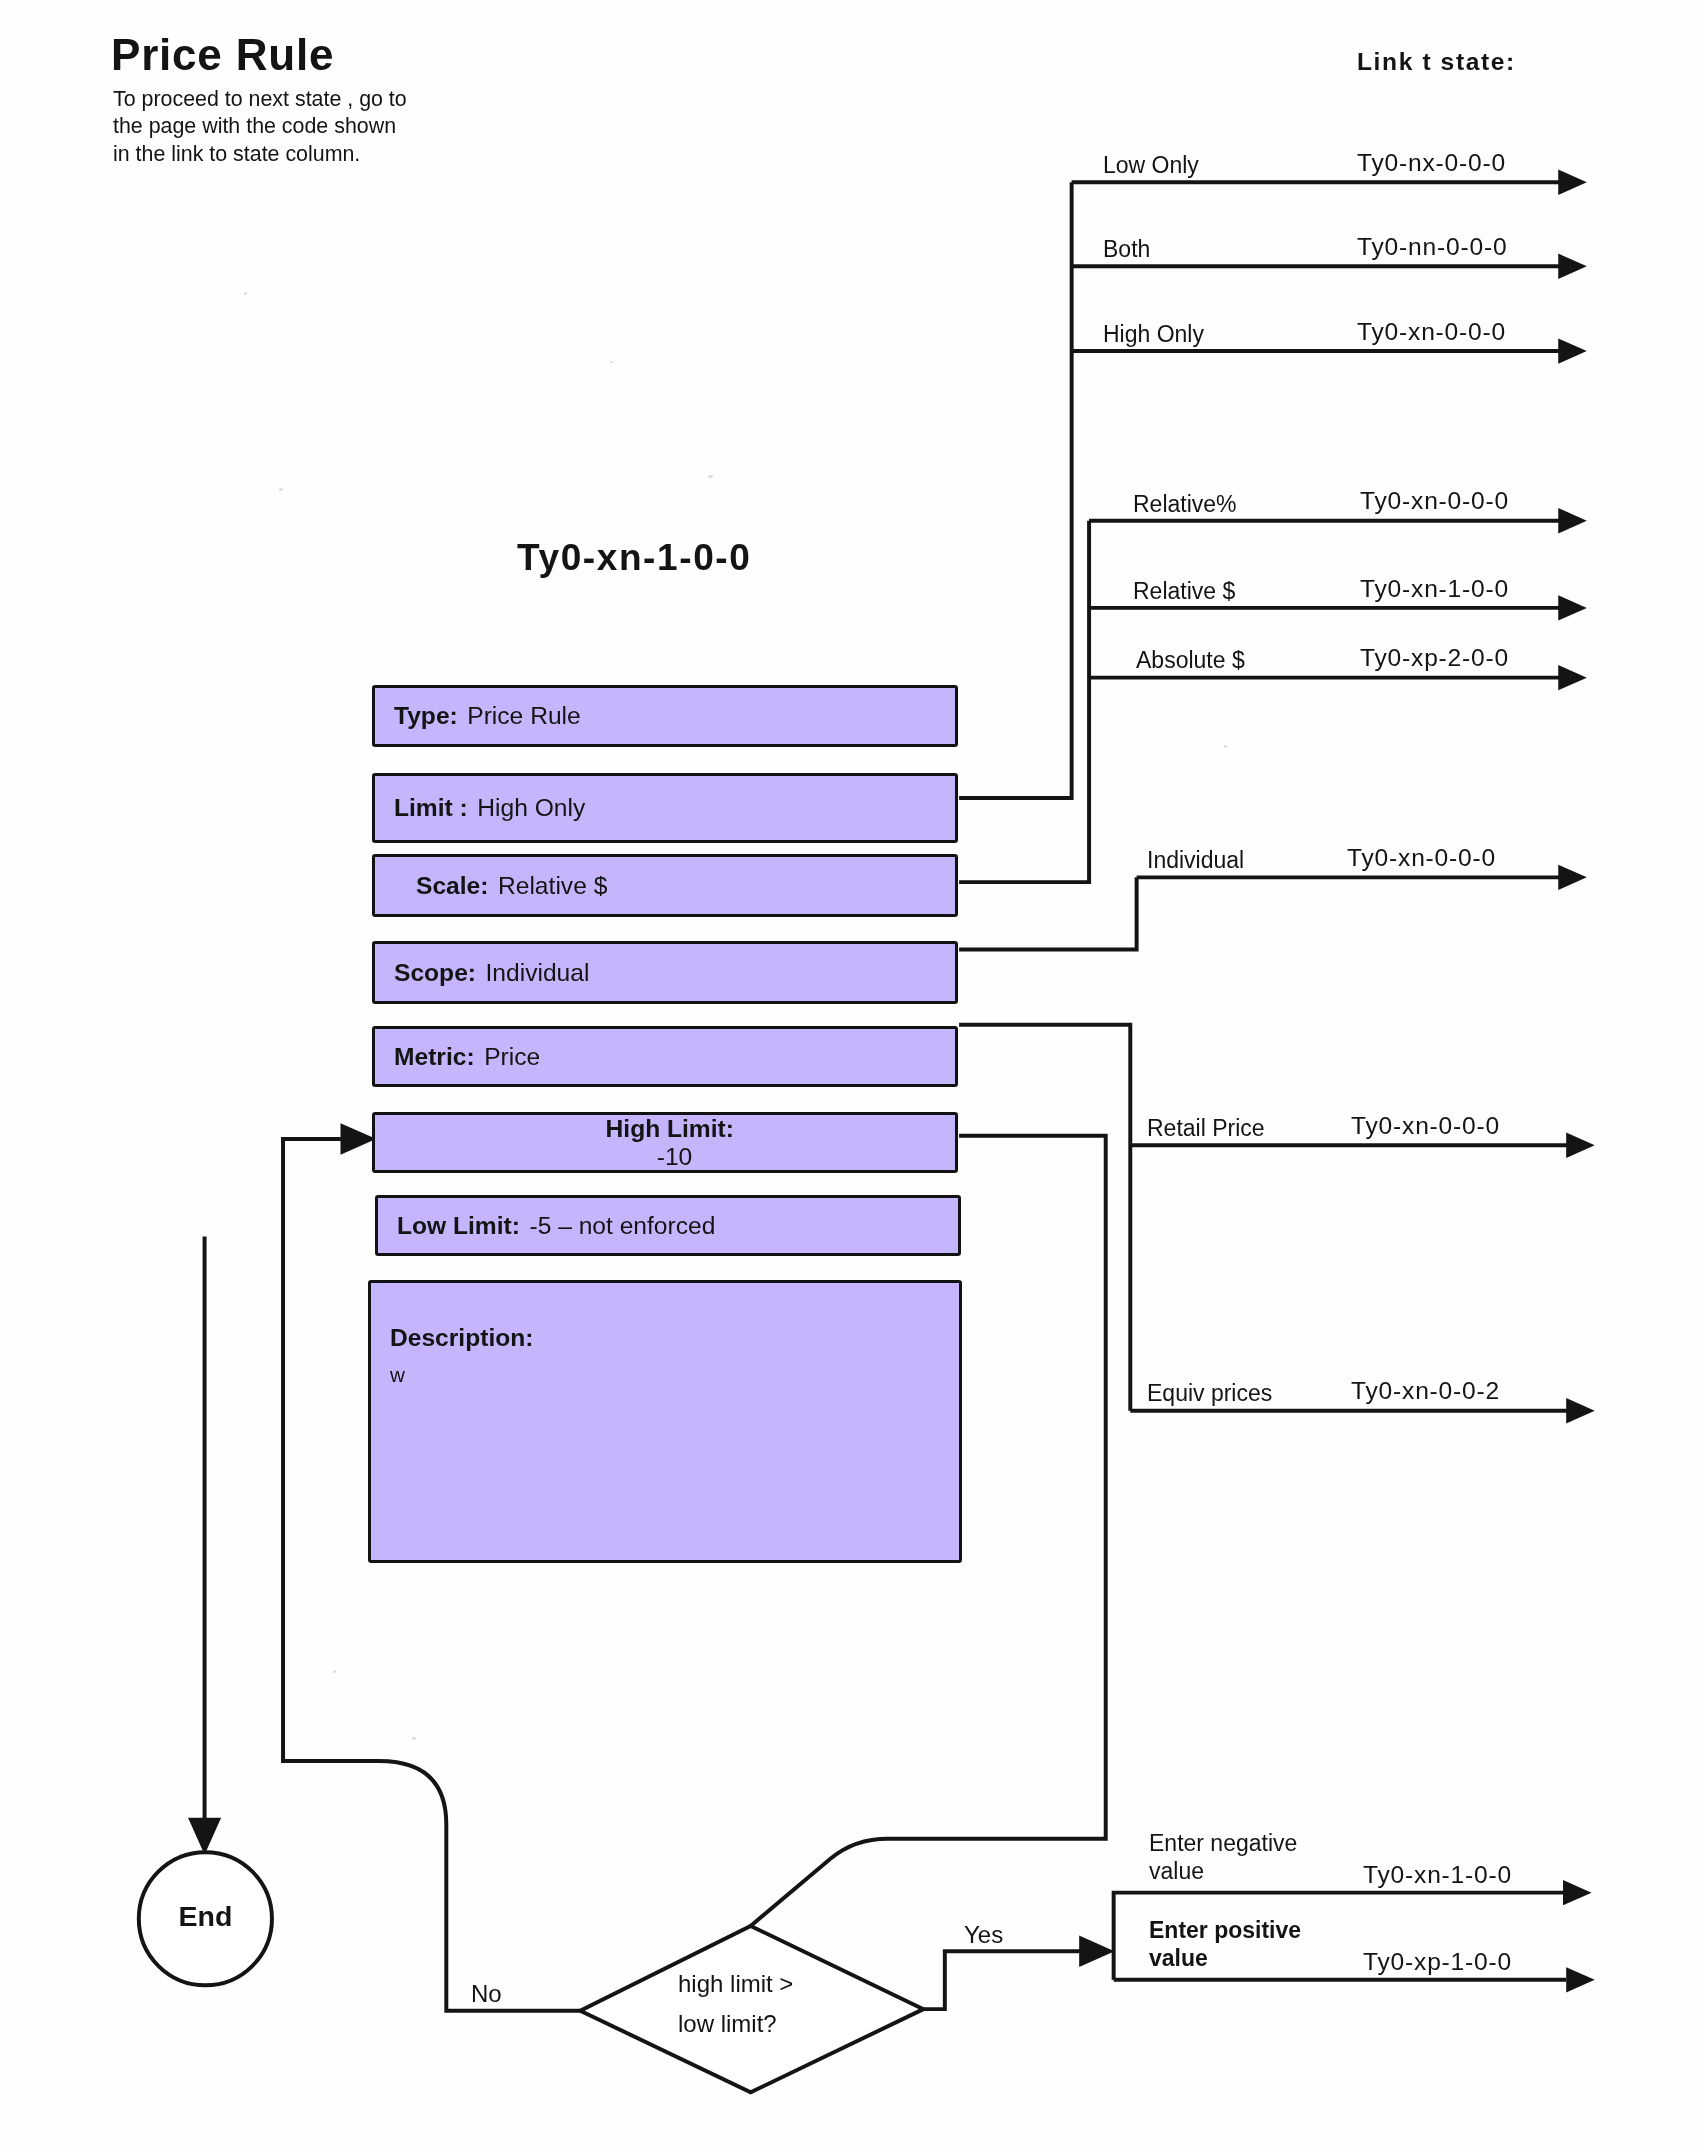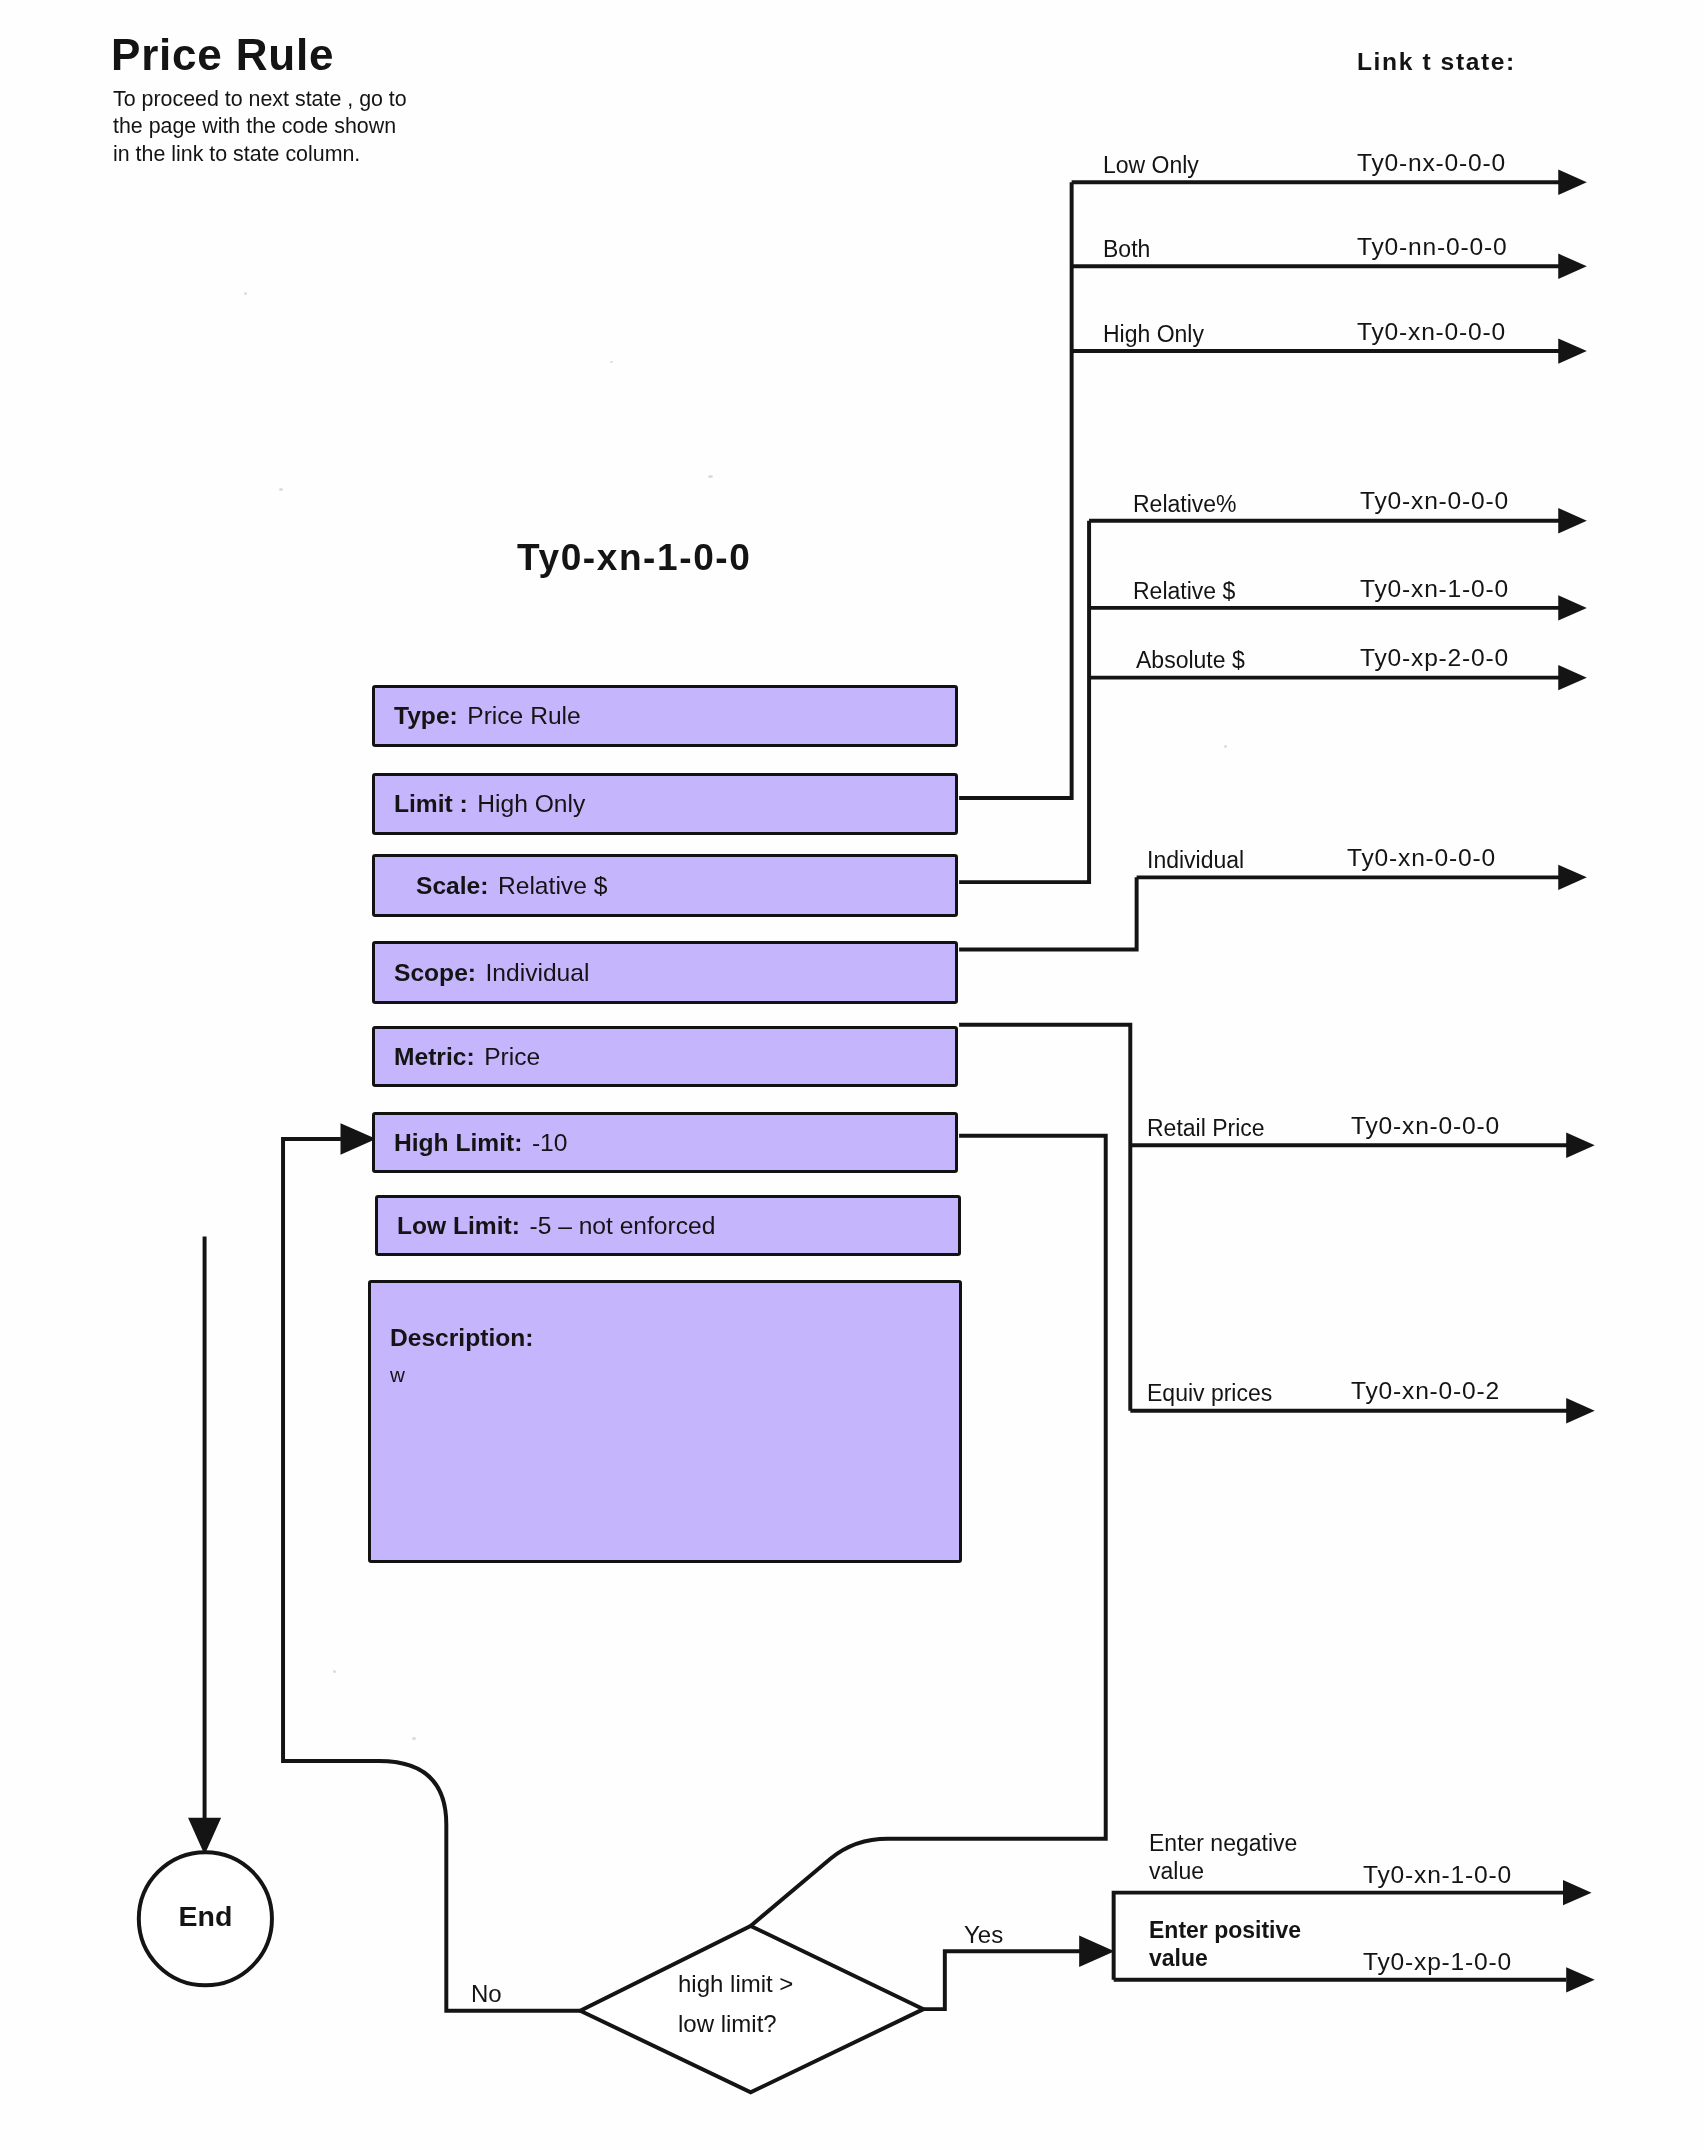--- a/index.html
+++ b/index.html
@@ -82,37 +82,37 @@
 
   <div class="txt page-title" style="left:111px;top:30px;">Price Rule</div>
   <div class="txt subtitle" style="left:113px;top:86px;">To proceed to next state , go to the page with the code shown in the link to state column.</div>
   <div class="txt col-header" style="left:1357px;top:48px;">Link t  state:</div>
   <div class="txt state-title" style="left:517px;top:537px;">Ty0-xn-1-0-0</div>
 
   <div class="fieldbox" style="left:372px;top:685px;width:586px;height:62px;">
     <span class="fl">Type:</span>
     <span class="fv">Price Rule</span>
   </div>
-  <div class="fieldbox" style="left:372px;top:773px;width:586px;height:62px;">
+  <div class="fieldbox" style="left:372px;top:773px;width:586px;height:70px;">
     <span class="fl">Limit :</span>
     <span class="fv">High Only</span>
   </div>
   <div class="fieldbox" style="left:372px;top:854px;width:586px;height:63px;padding-left:41px;">
     <span class="fl">Scale:</span>
     <span class="fv">Relative $</span>
   </div>
   <div class="fieldbox" style="left:372px;top:941px;width:586px;height:63px;">
     <span class="fl">Scope:</span>
     <span class="fv">Individual</span>
   </div>
   <div class="fieldbox" style="left:372px;top:1026px;width:586px;height:61px;">
     <span class="fl">Metric:</span>
     <span class="fv">Price</span>
   </div>
-  <div class="fieldbox" style="left:372px;top:1112px;width:586px;height:61px;">
+  <div class="fieldbox" style="left:372px;top:1112px;width:586px;height:61px;flex-direction:column;">
     <span class="fl">High Limit:</span>
     <span class="fv">-10</span>
   </div>
   <div class="fieldbox" style="left:375px;top:1195px;width:586px;height:61px;">
     <span class="fl">Low Limit:</span>
     <span class="fv">-5 – not enforced</span>
   </div>
   <div class="fieldbox tall" style="left:368px;top:1280px;width:594px;height:283px;">
     <span class="fl">Description:</span>
     <span class="fv">w</span>

